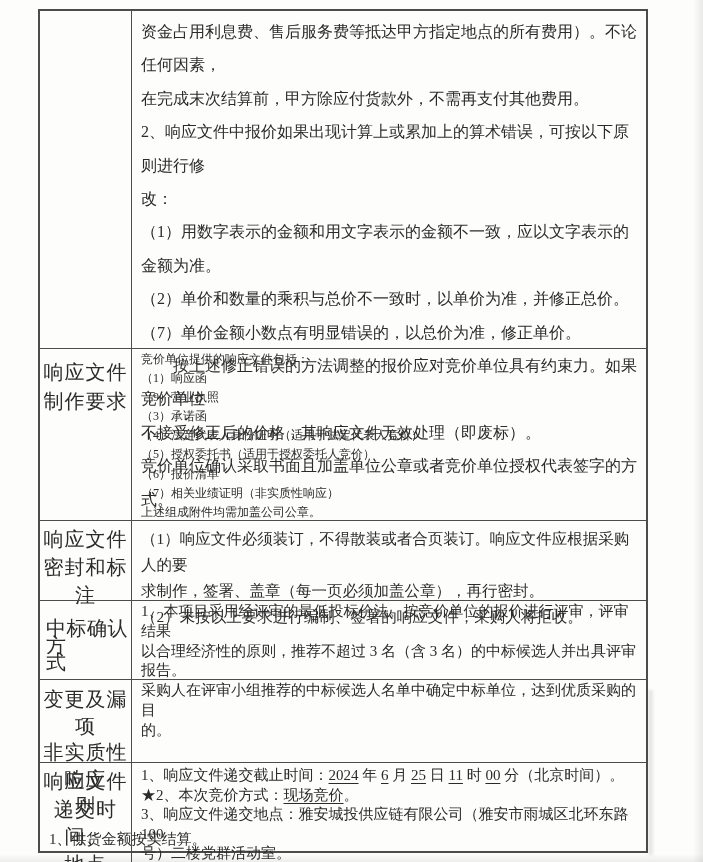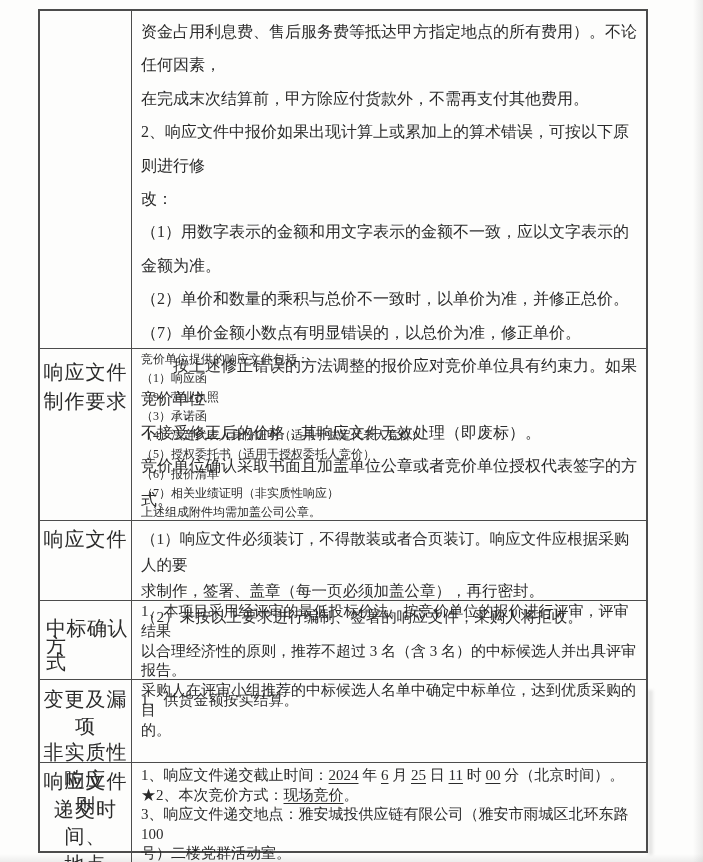--- a/index.html
+++ b/index.html
@@ -29,21 +29,21 @@
   .cell{box-sizing:border-box;}
   .label{
     width:92px;flex:0 0 92px;border-right:1.6px solid #4c4c4c;
     text-align:center;font-size:20px;letter-spacing:1px;
   }
   .content{flex:1 1 auto;padding-left:9px;padding-right:5px;}
   .line{white-space:pre-wrap;}
 
   
   .r1{height:337px;} .r2{height:172px;} .r3{height:80px;}
-  .r4{height:79px;}  .r5{height:83px;}  .r6{flex:1 1 auto;}
+  .r4{height:79px;}  .r5{height:83px;flex-direction:column;}  .r6{flex:1 1 auto;}
 
   
   .r1 .content{font-size:16px;line-height:33.4px;padding-top:4px;}
   .r2 .content{font-size:12px;line-height:19.1px;padding-top:1px;}
   .r2 .label{padding-top:9px;line-height:29px;}
   .r3 .content{font-size:15.5px;line-height:26px;padding-top:5px;}
   .r3 .label{padding-top:4px;line-height:28px;}
   .r4 .content{font-size:15px;line-height:19.8px;padding-top:1px;}
   .r4 .label{padding-top:19px;line-height:17px;text-align:left;padding-left:6px;letter-spacing:0.5px;}
   .r5 .content{font-size:15px;line-height:20px;padding-top:10px;}
@@ -93,20 +93,21 @@
         <div class="line">（5）授权委托书（适用于授权委托人竞价）</div>
         <div class="line">（6）报价清单</div>
         <div class="line">（7）相关业绩证明（非实质性响应）</div>
         <div class="line">上述组成附件均需加盖公司公章。</div>
       </div>
     </div>
 
     <div class="row r3">
       <div class="cell label">
         <div>响应文件</div>
+        <div>密封和标注</div>
       </div>
       <div class="cell content">
         <div class="line">（1）响应文件必须装订，不得散装或者合页装订。响应文件应根据采购人的要</div>
         <div class="line">求制作，签署、盖章（每一页必须加盖公章），再行密封。</div>
         <div class="line">（2）未按以上要求进行编制、签署的响应文件，采购人将拒收。</div>
       </div>
     </div>
 
     <div class="row r4">
       <div class="cell label">

